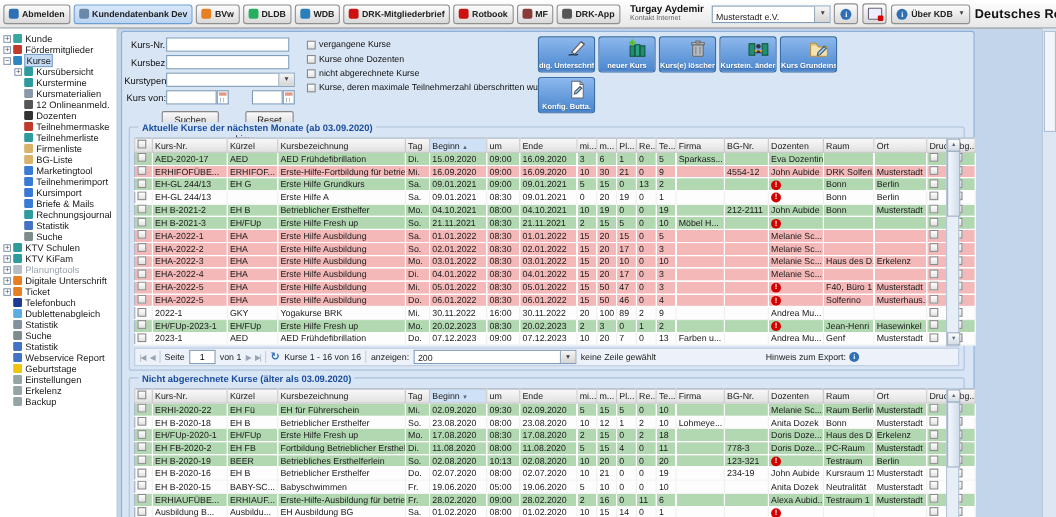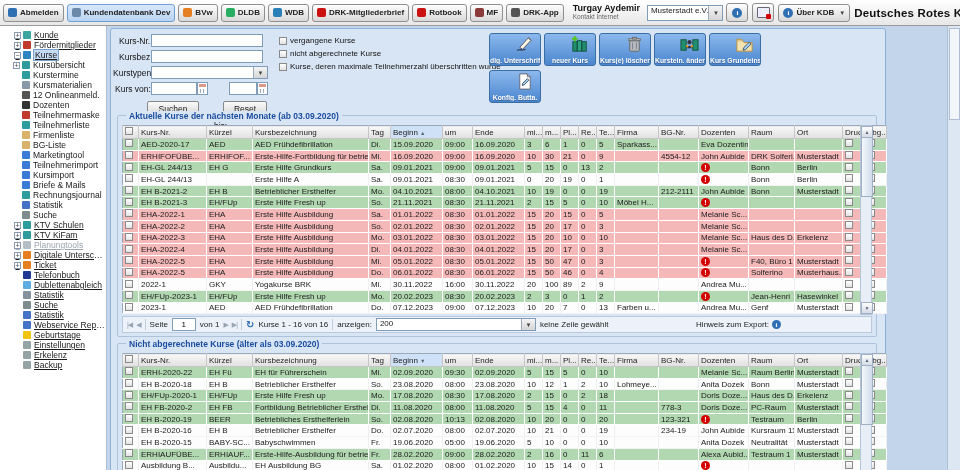--- a/index.html
+++ b/index.html
@@ -22,23 +22,23 @@
     border:1px solid #8f8f8f;border-radius:3px;
     font-family:inherit;font-size:8px;font-weight:bold;color:#222;
     padding:0 4px;white-space:nowrap;cursor:pointer;
   }
   .tb-btn.active{background:linear-gradient(#d9e8fb,#b9d4f2);border-color:#6e9fd4;}
   .tbi{display:inline-block;width:9px;height:9px;border-radius:2px;flex:0 0 auto;}
   .userblock{margin-left:6px;line-height:1;white-space:nowrap;}
   .userblock .un{font-size:9px;font-weight:bold;color:#111;}
   .userblock .us{font-size:6.5px;color:#666;margin-top:1px;}
   .selectbox{
-    display:inline-flex;align-items:flex-start;justify-content:space-between;
+    display:inline-flex;align-items:flex-end;justify-content:space-between;
     background:#fff;border:1px solid #7f9db9;height:16px;box-sizing:border-box;
-    font-size:8px;color:#222;padding-left:3px;white-space:nowrap;
+    font-size:8px;color:#222;padding-left:3px;white-space:nowrap;gap:32px;
   }
   .selectbox .arrowbtn{
     width:13px;height:100%;display:flex;align-items:center;justify-content:center;
     background:linear-gradient(#f5f5f5,#d5d5d5);border-left:1px solid #9ab;
     font-size:6px;color:#444;
   }
   .org{width:122px;margin-left:4px;}
   .rightgroup{margin-left:auto;display:flex;align-items:center;gap:4px;}
   .iconbtn{
     width:20px;height:17px;border:1px solid #8f8f8f;border-radius:3px;
@@ -55,21 +55,21 @@
   .screen-glyph{width:11px;height:9px;border:1px solid #667;border-radius:1px;background:#eef;position:relative;}
   .screen-glyph:after{content:"";position:absolute;right:-2px;bottom:-2px;width:5px;height:5px;background:#d40000;border-radius:1px;}
   .about-caret{font-size:6px;color:#444;margin-left:2px;}
   .brand{font-size:11.5px;font-weight:bold;color:#111;white-space:nowrap;letter-spacing:.2px;}
   
   .sidebar{
     position:absolute;left:0;top:26px;width:107px;height:444px;box-sizing:border-box;
     background:#fff;border-right:1px solid #a8bcd4;overflow:hidden;padding-top:4px;
   }
   .tree-item{display:flex;align-items:center;height:10px;font-size:8.5px;color:#1a1a1a;white-space:nowrap;cursor:pointer;}
-  .tree-item.lvl0{padding-left:14px;text-decoration:underline;}
+  .tree-item.lvl0{padding-left:3px;}
   .tree-item.lvl1{padding-left:13px;}
   .tree-item.dis{color:#9aa4ae;}
   .tw{
     width:7px;height:7px;box-sizing:border-box;border:1px solid #8a9ab0;background:#fff;
     font-size:7px;line-height:5px;text-align:center;color:#445;flex:0 0 auto;margin-right:2px;
   }
   .tw.sp{border:none;background:transparent;}
   .ti{width:8px;height:8px;border-radius:1px;flex:0 0 auto;margin-right:2px;}
   .tl{overflow:hidden;text-overflow:ellipsis;padding:0 1px;}
   .tree-item.sel .tl{background:#c6dcf4;border:1px solid #7aa2cc;padding:0 1px;}
@@ -147,21 +147,21 @@
   
   .pager{
     position:absolute;left:4px;right:4px;height:17px;box-sizing:border-box;
     background:#edf2fa;border:1px solid #b9c9de;
     display:flex;align-items:center;gap:4px;font-size:8px;color:#222;padding:0 4px;
   }
   .pg-btn{font-size:7px;color:#98a4b2;cursor:default;letter-spacing:-1px;}
   .pg-sep{width:1px;height:11px;background:#c2cedd;}
   .pg-input{width:22px;height:11px;border:1px solid #7f9db9;font-size:8px;text-align:center;font-family:inherit;padding:0;}
   .refresh{color:#2f6fb3;font-size:10px;font-weight:bold;line-height:1;cursor:pointer;}
-  .pg-select{width:160px;height:13px;}
+  .pg-select{width:148px;height:13px;}
   .export{margin-left:auto;margin-right:86px;display:flex;align-items:center;gap:3px;}
   
   .page-vs{position:absolute;right:0;top:26px;width:12px;height:444px;background:#dde7f3;border-left:1px solid #b0c0d4;}
   .page-vs .thumb{position:absolute;left:1px;top:2px;width:9px;height:90px;background:#f2f6fb;border:1px solid #aebfd3;}
 </style>
 </head>
 <body>
 
 <div class="topbar">
   <span id="tb-buttons" style="display:inline-flex;gap:3px;">
@@ -419,20 +419,24 @@
   <span class="f-label" style="left:103px;top:55px;margin-top:37px;">bis:</span>
   <input class="f-input" style="left: 118px; top: 53px; width: 28px;">
   <span class="calbtn" style="left:146px;top:53px;"></span>
   <button class="btn" style="left:36px;top:72px;width:52px;">Suchen</button>
   <button class="btn" style="left:112px;top:72px;width:44px;">Reset</button>
 
   <div id="cbx" style="position:absolute;left:168px;top:5px;">
       <label class="cbrow">
         <span class="cb"></span>
         <span>vergangene Kurse</span>
+      </label>
+      <label class="cbrow">
+        <span class="cb"></span>
+        <span>Kurse ohne Dozenten</span>
       </label>
       <label class="cbrow">
         <span class="cb"></span>
         <span>nicht abgerechnete Kurse</span>
       </label>
       <label class="cbrow">
         <span class="cb"></span>
         <span>Kurse, deren maximale Teilnehmerzahl überschritten wurde</span>
       </label>
     </div>

